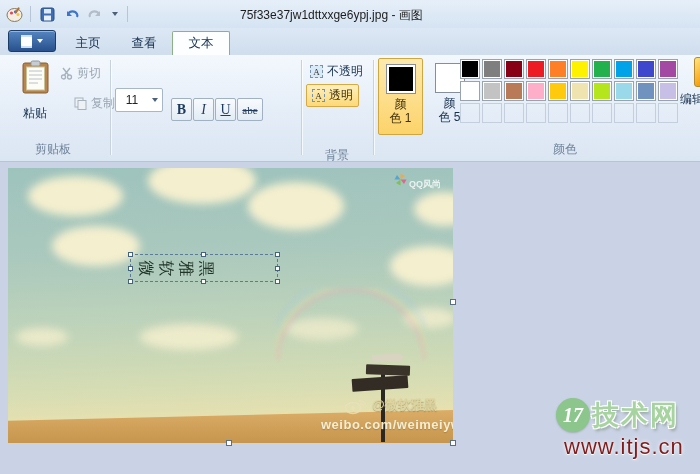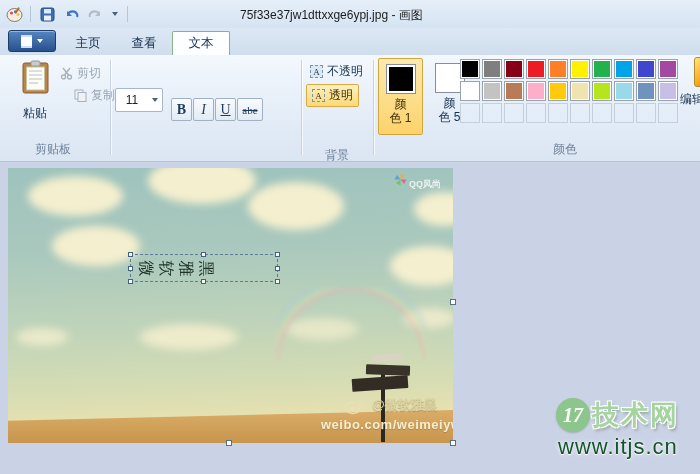--- a/index.html
+++ b/index.html
@@ -101,21 +101,21 @@
     text-shadow:0 1px 1px rgba(150,110,50,.55); letter-spacing:.5px; }
 
   .rsz-handle { position:absolute; width:6px; height:6px; background:#fff; border:1px solid #5a6f84; }
 
   .site-mark { position:absolute; left:548px; top:232px; width:150px; }
   .site-badge { position:absolute; left:8px; top:4px; width:34px; height:34px; border-radius:50%;
     background:#8cc68c; color:#fff; font-family:"Liberation Serif",serif; font-style:italic; font-weight:bold;
     font-size:20px; display:flex; align-items:center; justify-content:center; box-shadow:0 1px 2px rgba(90,120,90,.4); }
   .site-name { position:absolute; left:44px; top:3px; font-size:27px; font-weight:bold; color:#a6d3a0; letter-spacing:2px;
     text-shadow:-1px -1px 0 #fff,1px -1px 0 #fff,-1px 1px 0 #fff,1px 1px 0 #fff,2px 3px 3px rgba(110,130,110,.55); }
-  .site-url { position:absolute; left:10px; top:40px; font-size:22px; color:#14532d;
+  .site-url { position:absolute; left:16px; top:40px; font-size:22px; color:#7f1d1d;
     text-shadow:0 1px 0 #fff,0 0 4px #fff; letter-spacing:1px; }
 </style>
 </head>
 <body>
 
 <div id="app">
 
   <div class="titlebar">
     <div class="qat">
       <span class="qat-btn">
@@ -180,21 +180,21 @@
       <span>粘贴</span>
     </div>
     <div class="smallcmd disabled" style="left:60px; top:10px;text-align:center;">
       <svg width="13" height="13" viewBox="0 0 13 13">
         <path d="M10 1 L4.5 8 M3 1 L8.5 8" stroke="#a7b2bd" stroke-width="1.4"></path>
         <circle cx="3.5" cy="10" r="2" fill="none" stroke="#a7b2bd" stroke-width="1.3"></circle>
         <circle cx="9.5" cy="10" r="2" fill="none" stroke="#a7b2bd" stroke-width="1.3"></circle>
       </svg>
       <span>剪切</span>
     </div>
-    <div class="smallcmd disabled" style="left:60px; top:32px;padding-left:14px;">
+    <div class="smallcmd disabled" style="left:60px; top:40px;padding-left:14px;">
       <svg width="13" height="13" viewBox="0 0 13 13">
         <rect x="1" y="1" width="8" height="9" fill="#eef2f6" stroke="#a7b2bd"></rect>
         <rect x="4" y="3.5" width="8" height="9" fill="#eef2f6" stroke="#a7b2bd"></rect>
       </svg>
       <span>复制</span>
     </div>
     <div class="grouplabel" style="left:18px; width:70px;">剪贴板</div>
 
     <div class="combo" style="left:115px; top:33px; width:48px; height:24px;text-align:center;">
       <span class="val">11</span>

